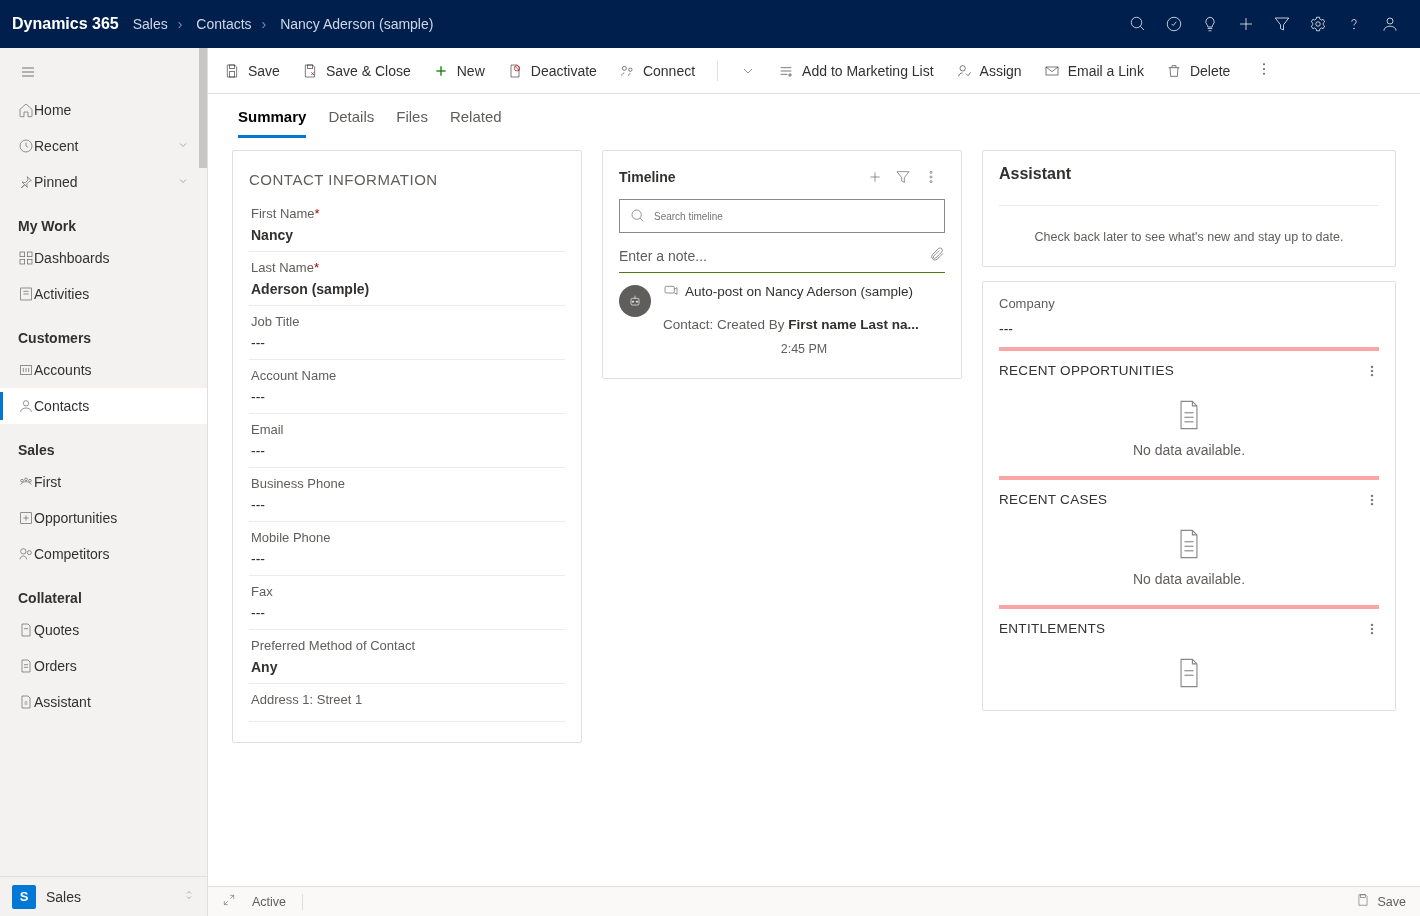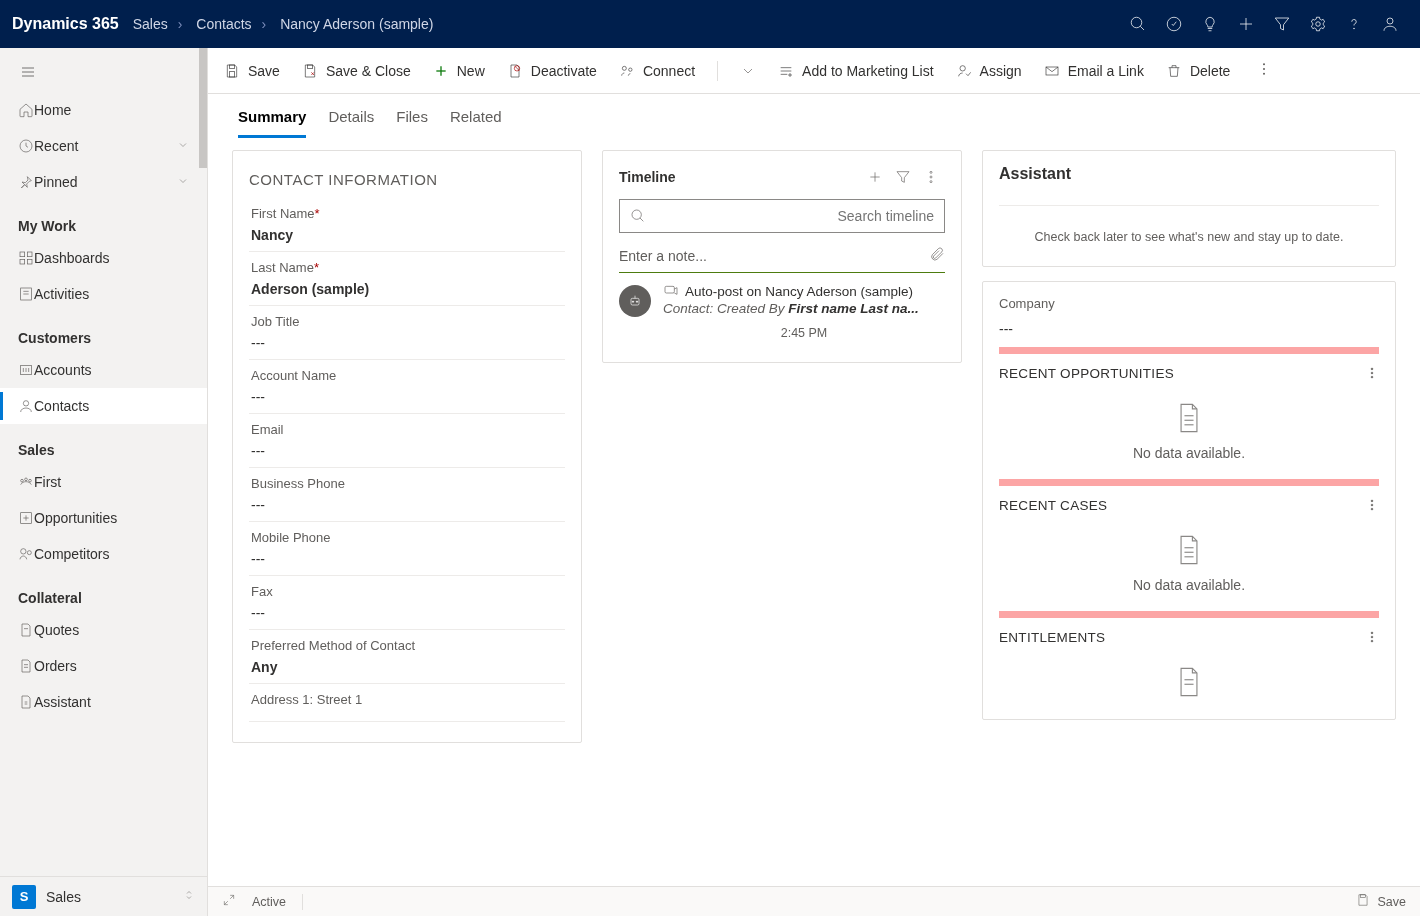--- a/index.html
+++ b/index.html
@@ -63,45 +63,45 @@
 .field .val.empty { font-weight: 400; color: #323130; }
 
 
 .tl { padding: 12px 16px; }
 .tl-head { display: flex; align-items: center; margin-bottom: 8px; }
 .tl-head h4 { font-size: 14px; font-weight: 600; flex: 1; }
 .tl-icn { width: 28px; height: 28px; display: inline-flex; align-items: center; justify-content: center; cursor: pointer; }
 .tl-icn svg { width: 16px; height: 16px; stroke: #605e5c; fill: none; }
 .tl-search { border: 1px solid #8a8886; height: 34px; display: flex; align-items: center; padding: 0 10px; gap: 8px; margin-bottom: 6px; }
 .tl-search svg { width: 16px; height: 16px; stroke: #605e5c; fill: none; }
-.tl-search input { border: none; outline: none; flex: 1; font-size: 14px; text-align: right; }
+.tl-search input { border: none; outline: none; flex: 1; font-size: 10px; }
 .tl-note { height: 34px; border-bottom: 1px solid #4d7c0f; display: flex; align-items: center; color: #605e5c; font-size: 14px; }
 .tl-note .clip { margin-left: auto; }
 .tl-note .clip svg { width: 16px; height: 16px; stroke: #605e5c; fill: none; }
 .tl-item { display: flex; gap: 12px; padding: 10px 0; }
 .tl-avatar { width: 32px; height: 32px; border-radius: 50%; background: #605e5c; display: flex; align-items: center; justify-content: center; flex-shrink: 0; margin-top: 2px; }
 .tl-avatar svg { width: 16px; height: 16px; stroke: #fff; fill: none; }
 .tl-body { flex: 1; font-size: 13.5px; }
 .tl-title { display: flex; align-items: center; gap: 6px; color: #323130; }
 .tl-title svg { width: 16px; height: 16px; stroke: #605e5c; fill: none; }
-.tl-sub { color: #605e5c; margin-top: 2px; font-style: italic; }
+.tl-sub { color: #605e5c; margin-top: 18px; }
 .tl-sub b { color: #323130; font-weight: 600; }
 .tl-time { text-align: center; color: #605e5c; font-size: 12.5px; margin-top: 10px; }
 
 
 .rcol { display: flex; flex-direction: column; gap: 14px; }
 .asst { padding: 14px 16px 22px; }
 .asst h4 { font-size: 16px; font-weight: 600; border-bottom: 1px solid #edebe9; padding-bottom: 22px; margin-bottom: 24px; }
 .asst .big { text-align: center; font-weight: 600; font-size: 15px; margin-bottom: 10px; }
 .asst .sm { text-align: center; font-size: 12.5px; color: #605e5c; }
 
 .card2 { padding: 10px 16px; }
 .company .lbl { font-size: 13px; color: #605e5c; margin: 4px 0 10px; }
 .company .val { font-size: 14px; padding-bottom: 10px; }
-.sec-head { display: flex; border-top: 7px solid #fca5a5; padding: 12px 0 6px; }
+.sec-head { display: flex; align-items: center; border-top: 4px solid #fca5a5; padding: 12px 0 6px; }
 .sec-head h5 { font-size: 13.5px; font-weight: 400; letter-spacing: 0.3px; color: #323130; flex: 1; }
 .sec-head svg { width: 14px; height: 14px; stroke: #605e5c; fill: none; cursor: pointer; }
 .nodata { text-align: center; padding: 14px 0 18px; color: #605e5c; font-size: 14px; }
 .nodata svg { width: 28px; height: 34px; stroke: #8a8886; fill: none; display: block; margin: 0 auto 10px; }
 
 
 .statusbar { height: 30px; border-top: 1px solid #e1dfdd; background: #faf9f8; display: flex; align-items: center; padding: 0 14px; font-size: 12.5px; color: #605e5c; gap: 16px; margin-left: 208px; position: fixed; bottom: 0; right: 0; left: 0; }
 .statusbar .sbicon svg { width: 14px; height: 14px; stroke: #605e5c; fill: none; }
 .statusbar .sep2 { width: 1px; height: 16px; background: #e1dfdd; }
 .statusbar .right { margin-left: auto; display: flex; align-items: center; gap: 8px; }

